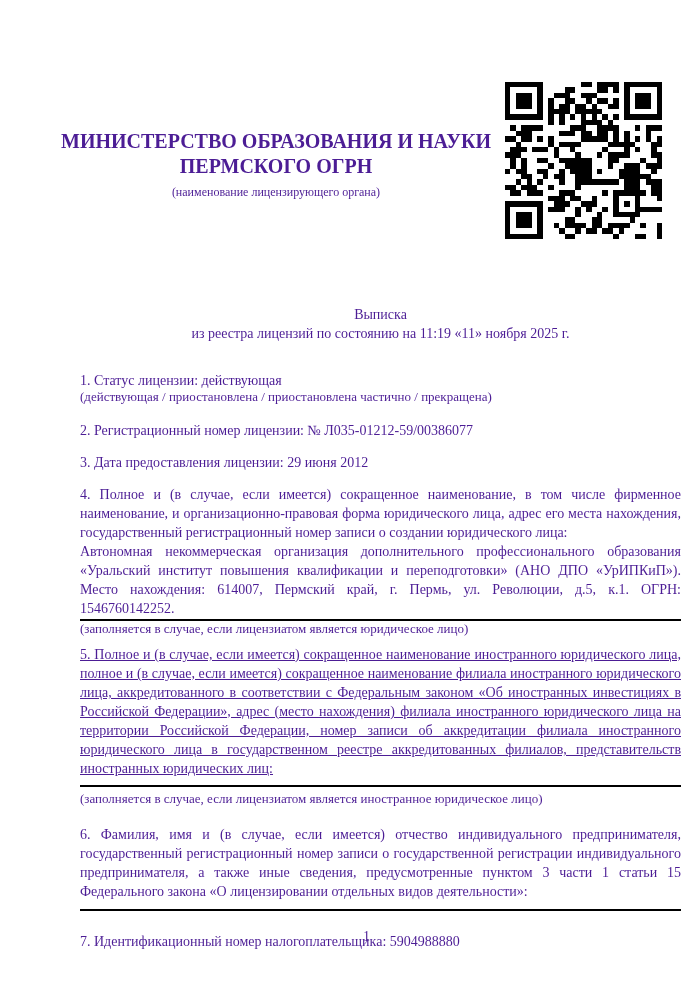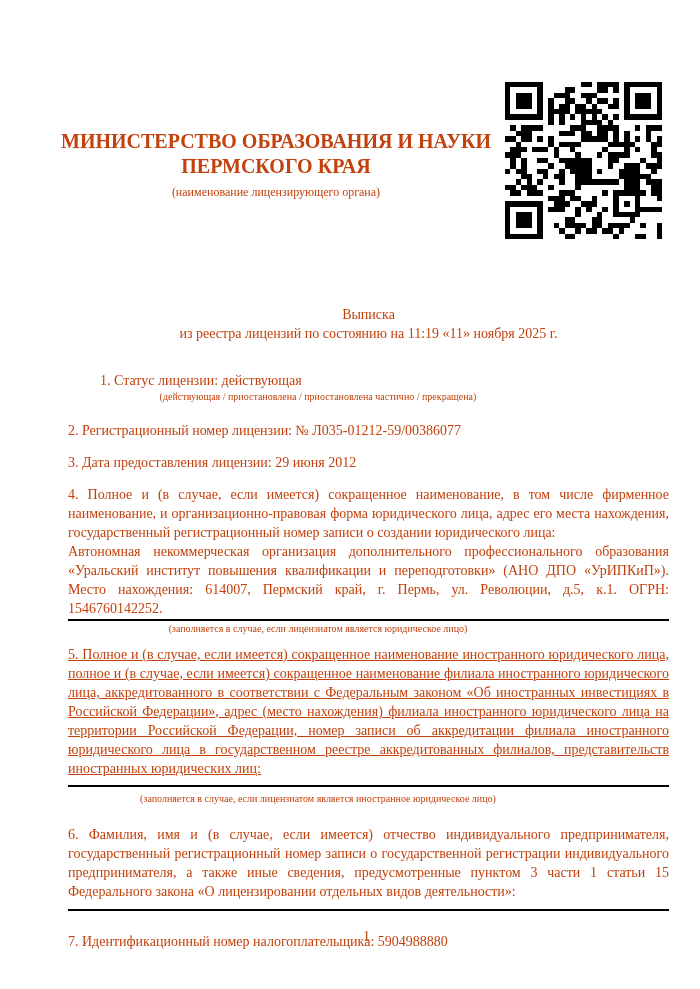--- a/index.html
+++ b/index.html
@@ -1,48 +1,48 @@
 <!DOCTYPE html>
 <html><head>
 <meta charset="utf-8">
 <style>
   html,body { margin:0; padding:0; background:#e8e8e8; }
   .page {
     position:relative;
     width:700px; height:989px;
     margin:0 auto;
     background:#ffffff;
-    color:#c2410c;
+    color:#4c1d95;
     font-family:"Liberation Serif","DejaVu Serif",serif;
     overflow:hidden;
   }
   
   .ministry {
     position:absolute; top:129px; left:36px; width:480px;
     text-align:center;
   }
   .ministry-line { font-weight:bold; font-size:20px; line-height:25px; white-space:nowrap; }
   .ministry-caption { font-size:12px; line-height:14px; margin-top:6px; }
   .qr {
     position:absolute; top:82px; left:505px; width:157px; height:157px;
   }
   .qr svg { display:block; }
   
   .content {
-    position:absolute; left:68px; top:0; width:601px;
+    position:absolute; left:80px; top:0; width:601px;
     font-size:14px; line-height:19px;
   }
   .doc-title { margin-top:305px; text-align:center; }
   .just { text-align:justify; text-justify:inter-word; }
   .rule { border-top:2px solid #000; height:0; }
   .small-caption {
-    width:500px; text-align:center;
-    font-size:10px; line-height:14px;
+    width:500px; text-align:left;
+    font-size:13px; line-height:14px;
   }
-  .mt-p1   { margin-top:28px;margin-left:32px; }
+  .mt-p1   { margin-top:28px; }
   .mt-p2   { margin-top:17px; }
   .mt-p3   { margin-top:13px; }
   .mt-p4   { margin-top:13px; }
   .mt-r4   { margin-top:1px; }
   .mt-c4   { margin-top:1px; }
   .mt-p5   { margin-top:9px;text-decoration:underline; }
   .mt-r5   { margin-top:7px; }
   .mt-c5   { margin-top:5px; }
   .mt-p6   { margin-top:19px; }
   .mt-r6   { margin-top:8px; }
@@ -53,21 +53,21 @@
     text-align:center; font-size:14px; line-height:19px;
   }
 </style>
 </head>
 <body>
 
 <div class="page">
 
   <div class="ministry">
     <div class="ministry-line">МИНИСТЕРСТВО ОБРАЗОВАНИЯ И НАУКИ</div>
-    <div class="ministry-line">ПЕРМСКОГО КРАЯ</div>
+    <div class="ministry-line">ПЕРМСКОГО ОГРН</div>
     <div class="ministry-caption">(наименование лицензирующего органа)</div>
   </div>
 
   <div class="qr">
       <svg viewBox="0 0 29 29" width="157" height="157" shape-rendering="crispEdges" fill="#000">
         <rect x="0" y="0" width="1" height="1"></rect>
         <rect x="1" y="0" width="1" height="1"></rect>
         <rect x="2" y="0" width="1" height="1"></rect>
         <rect x="3" y="0" width="1" height="1"></rect>
         <rect x="4" y="0" width="1" height="1"></rect>

